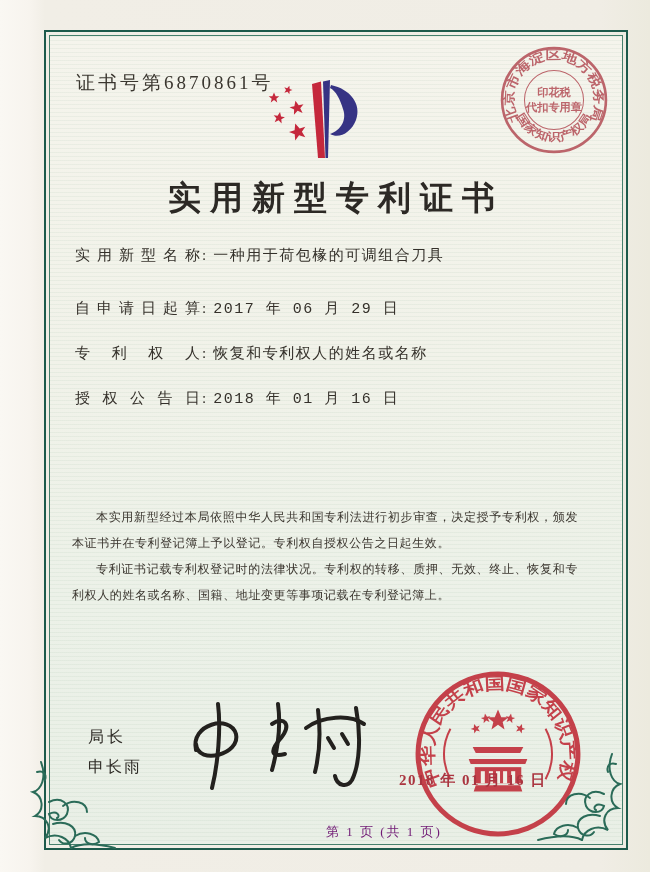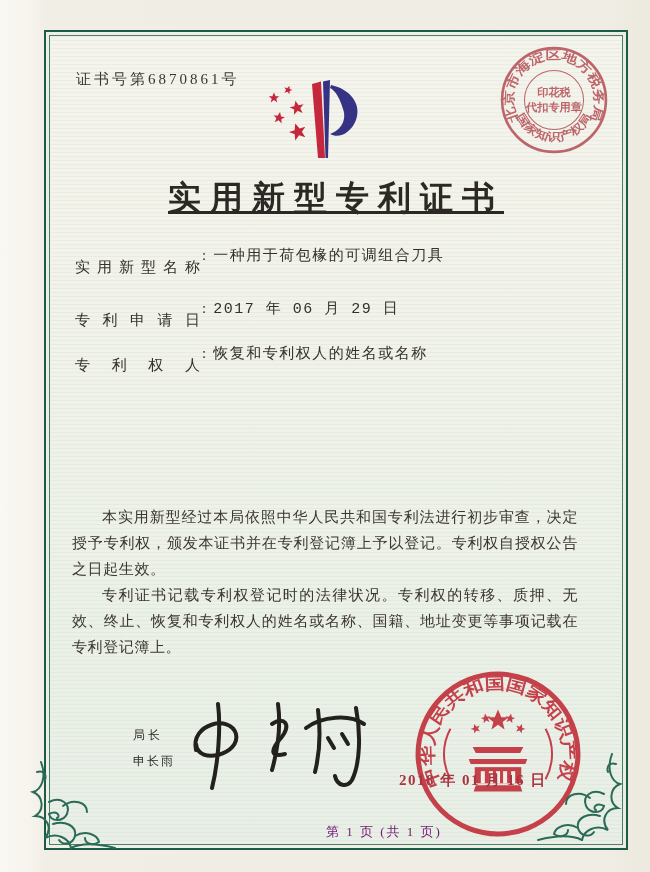--- a/index.html
+++ b/index.html
@@ -21,39 +21,39 @@
   }
   .frame-inner{
     position:absolute;left:3px;top:3px;right:3px;bottom:3px;
     border:1px solid #45806c;
     background:
       repeating-linear-gradient(180deg,rgba(140,175,150,0.10) 0px,rgba(140,175,150,0.10) 1px,rgba(255,255,255,0) 1px,rgba(255,255,255,0) 4px),
       linear-gradient(180deg,#f5f4ec 0%,#f1f2e9 40%,#ecf1e8 70%,#e9efe6 100%);
   }
   .cert-no{
     position:absolute;left:76px;top:70px;
-    font-size:15px;letter-spacing:3px;color:#3a362f;
+    font-size:19px;letter-spacing:3px;color:#3a362f;
   }
   .logo{position:absolute;left:252px;top:80px;width:112px;height:84px;}
   .title{
     position:absolute;left:46px;top:176px;width:580px;text-align:center;
-    font-size:33px;font-weight:bold;letter-spacing:9px;color:#2c2925;text-decoration:underline;
+    font-size:33px;font-weight:bold;letter-spacing:9px;color:#2c2925;
   }
   .fields{position:absolute;left:75px;top:246px;width:480px;font-size:15px;color:#34302a;}
   .field-row{height:45px;letter-spacing:1px;}
   .field-row:first-child{height:53px;}
-  .flabel{display:inline-block;width:126px;text-align:justify;text-align-last:justify;vertical-align:top;margin-top:12px;}
+  .flabel{display:inline-block;width:126px;text-align:justify;text-align-last:justify;vertical-align:top;}
   .fcolon{display:inline-block;margin:0 6px 0 1px;}
   .fvalue{letter-spacing:1.5px;font-family:Liberation Mono, monospace;}
   .paragraphs{
     position:absolute;left:72px;top:504px;width:506px;
-    font-size:15px;line-height:26px;color:#3b362f;text-align:justify;letter-spacing:0.6px;
+    font-size:12px;line-height:26px;color:#3b362f;text-align:justify;letter-spacing:0.6px;
   }
   .paragraphs p{margin:0;text-indent:2em;}
-  .signer{position:absolute;left:88px;top:727px;font-size:12px;color:#2e2b26;letter-spacing:3px;margin-left:45px;}
+  .signer{position:absolute;left:88px;top:727px;font-size:16px;color:#2e2b26;letter-spacing:3px;}
   .signer .line2{margin-top:9px;letter-spacing:2px;}
   .signature{position:absolute;left:168px;top:698px;width:215px;height:100px;}
   .top-stamp{position:absolute;left:498px;top:44px;width:112px;height:112px;opacity:0.88;}
   .bottom-seal{position:absolute;left:412px;top:668px;width:172px;height:172px;opacity:0.93;}
   .seal-date{
     position:absolute;left:399px;top:771px;z-index:5;
     font-size:15px;font-weight:bold;color:#aa3540;letter-spacing:1.5px;
   }
   .footer{
     position:absolute;left:46px;top:823px;width:580px;text-align:center;
@@ -110,24 +110,27 @@
   <path d="M79,5 C98,9 110,24 104,40 C99,53 87,59 78,54 C89,50 95,40 91,29 C88,19 84,11 78,8 Z" fill="#363384"></path>
 </svg>
 
 <div class="title">实用新型专利证书</div>
 
 <div class="fields">
   <div class="field-row">
     <span class="flabel">实用新型名称</span><span class="fcolon">:</span><span class="fvalue">一种用于荷包椽的可调组合刀具</span>
   </div>
   <div class="field-row">
-    <span class="flabel">专利申请日</span><span class="fcolon">:</span><span class="fvalue">2017 年 06 月 29 日</span>
+    <span class="flabel">自申请日起算</span><span class="fcolon">:</span><span class="fvalue">2017 年 06 月 29 日</span>
   </div>
   <div class="field-row">
     <span class="flabel">专利权人</span><span class="fcolon">:</span><span class="fvalue">恢复和专利权人的姓名或名称</span>
+  </div>
+  <div class="field-row">
+    <span class="flabel">授权公告日</span><span class="fcolon">:</span><span class="fvalue">2018 年 01 月 16 日</span>
   </div>
 </div>
 
 <div class="paragraphs">
   <p>本实用新型经过本局依照中华人民共和国专利法进行初步审查，决定授予专利权，颁发本证书并在专利登记簿上予以登记。专利权自授权公告之日起生效。</p>
   <p>专利证书记载专利权登记时的法律状况。专利权的转移、质押、无效、终止、恢复和专利权人的姓名或名称、国籍、地址变更等事项记载在专利登记簿上。</p>
 </div>
 
 <div class="signer">
   <div>局长</div>

